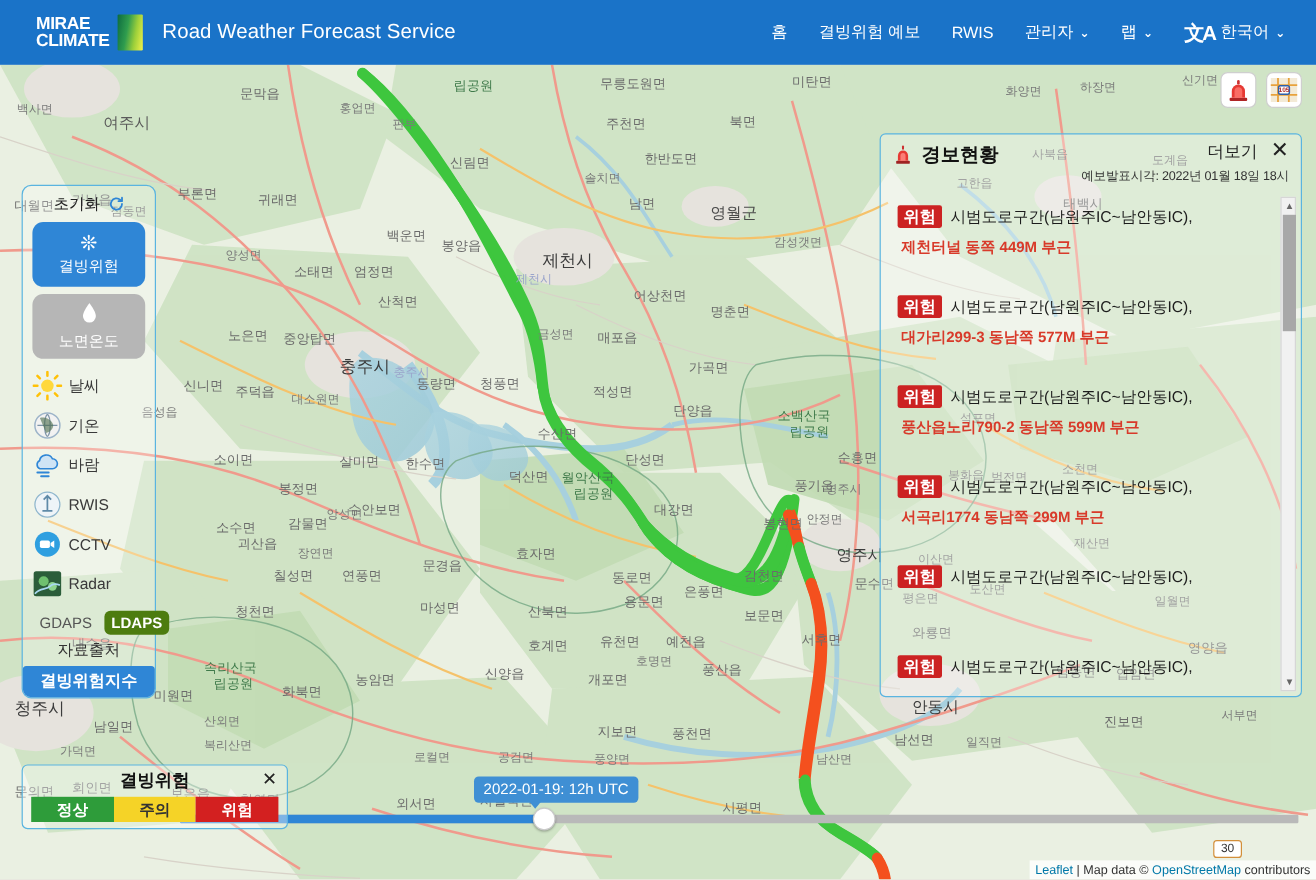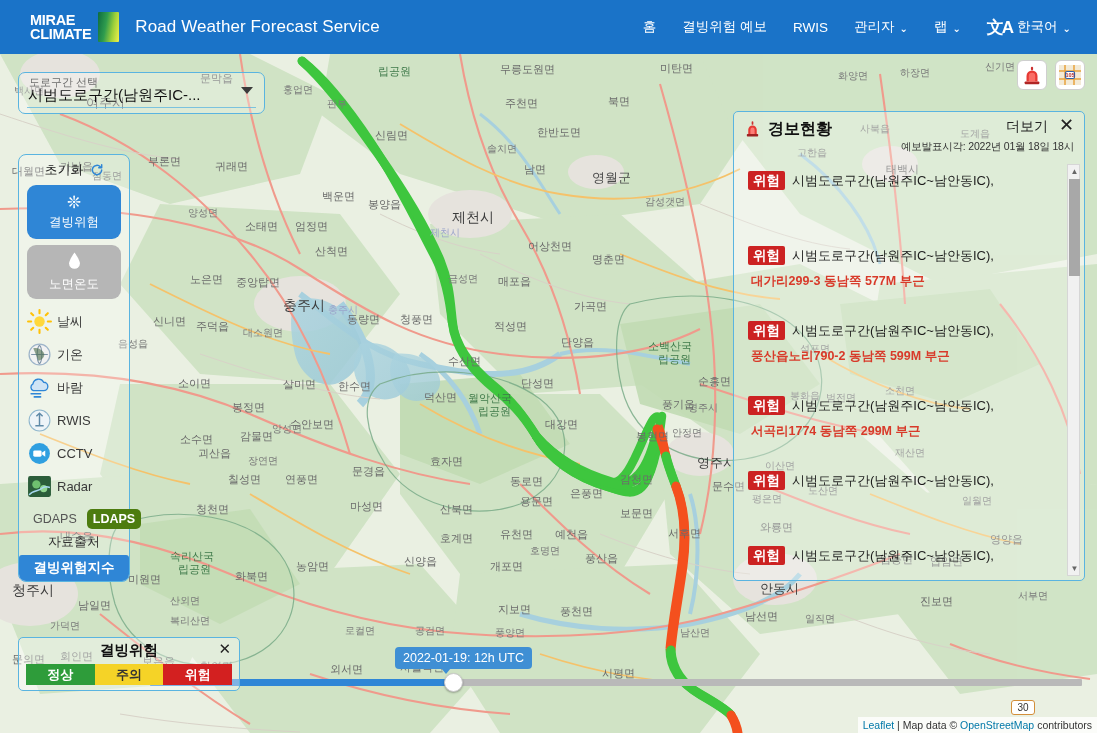--- a/index.html
+++ b/index.html
@@ -508,26 +508,20 @@
         <div style="position: absolute; left: 805px; top: 558px; font-size: 10px; color: rgb(122, 122, 122); white-space: nowrap; font-family: &quot;Liberation Sans&quot;, sans-serif;">일직면</div>
         <div style="position: absolute; left: 170px; top: 560px; font-size: 10px; color: rgb(122, 122, 122); white-space: nowrap; font-family: &quot;Liberation Sans&quot;, sans-serif;">복리산면</div>
         <div style="position: absolute; left: 345px; top: 570px; font-size: 10px; color: rgb(122, 122, 122); white-space: nowrap; font-family: &quot;Liberation Sans&quot;, sans-serif;">로컬면</div>
         <div style="position: absolute; left: 415px; top: 570px; font-size: 10px; color: rgb(122, 122, 122); white-space: nowrap; font-family: &quot;Liberation Sans&quot;, sans-serif;">공검면</div>
         <div style="position: absolute; left: 495px; top: 572px; font-size: 10px; color: rgb(122, 122, 122); white-space: nowrap; font-family: &quot;Liberation Sans&quot;, sans-serif;">풍양면</div>
         <div style="position: absolute; left: 680px; top: 572px; font-size: 10px; color: rgb(122, 122, 122); white-space: nowrap; font-family: &quot;Liberation Sans&quot;, sans-serif;">남산면</div>
       </div>
 
     <div class="shield">30</div>
 
-    <div id="route-select">
-      <div class="rs-label">도로구간 선택</div>
-      <div class="rs-value">시범도로구간(남원주IC-...</div>
-      <div class="rs-caret"></div>
-      <div class="rs-underline"></div>
-    </div>
 
     <div id="left-panel">
       <div class="reset-row">
         <span>초기화</span>
         <svg class="rsvg" viewBox="0 0 24 24">
           <path d="M20 12a8 8 0 1 1-2.4-5.7" fill="none" stroke="#2f86d6" stroke-width="2.6" stroke-linecap="round"></path>
           <path d="M20 3v5h-5" fill="none" stroke="#2f86d6" stroke-width="2.6" stroke-linecap="round" stroke-linejoin="round"></path>
         </svg>
       </div>
 
@@ -657,20 +651,21 @@
         <div class="ap-close">✕</div>
         <div class="ap-time">예보발표시각: 2022년 01월 18일 18시</div>
       </div>
       <div class="ap-body">
         <div id="alert-items">
             <div class="alert-item">
               <div class="al-top">
                 <span class="al-badge" style="background: rgb(204, 34, 34);">위험</span>
                 <span class="al-road">시범도로구간(남원주IC~남안동IC),</span>
               </div>
+              <div class="al-loc" style="color: rgb(216, 58, 42);">제천터널 동쪽 449M 부근</div>
             </div>
             <div class="alert-item">
               <div class="al-top">
                 <span class="al-badge" style="background: rgb(204, 34, 34);">위험</span>
                 <span class="al-road">시범도로구간(남원주IC~남안동IC),</span>
               </div>
               <div class="al-loc" style="color: rgb(216, 58, 42);">대가리299-3 동남쪽 577M 부근</div>
             </div>
             <div class="alert-item">
               <div class="al-top">

